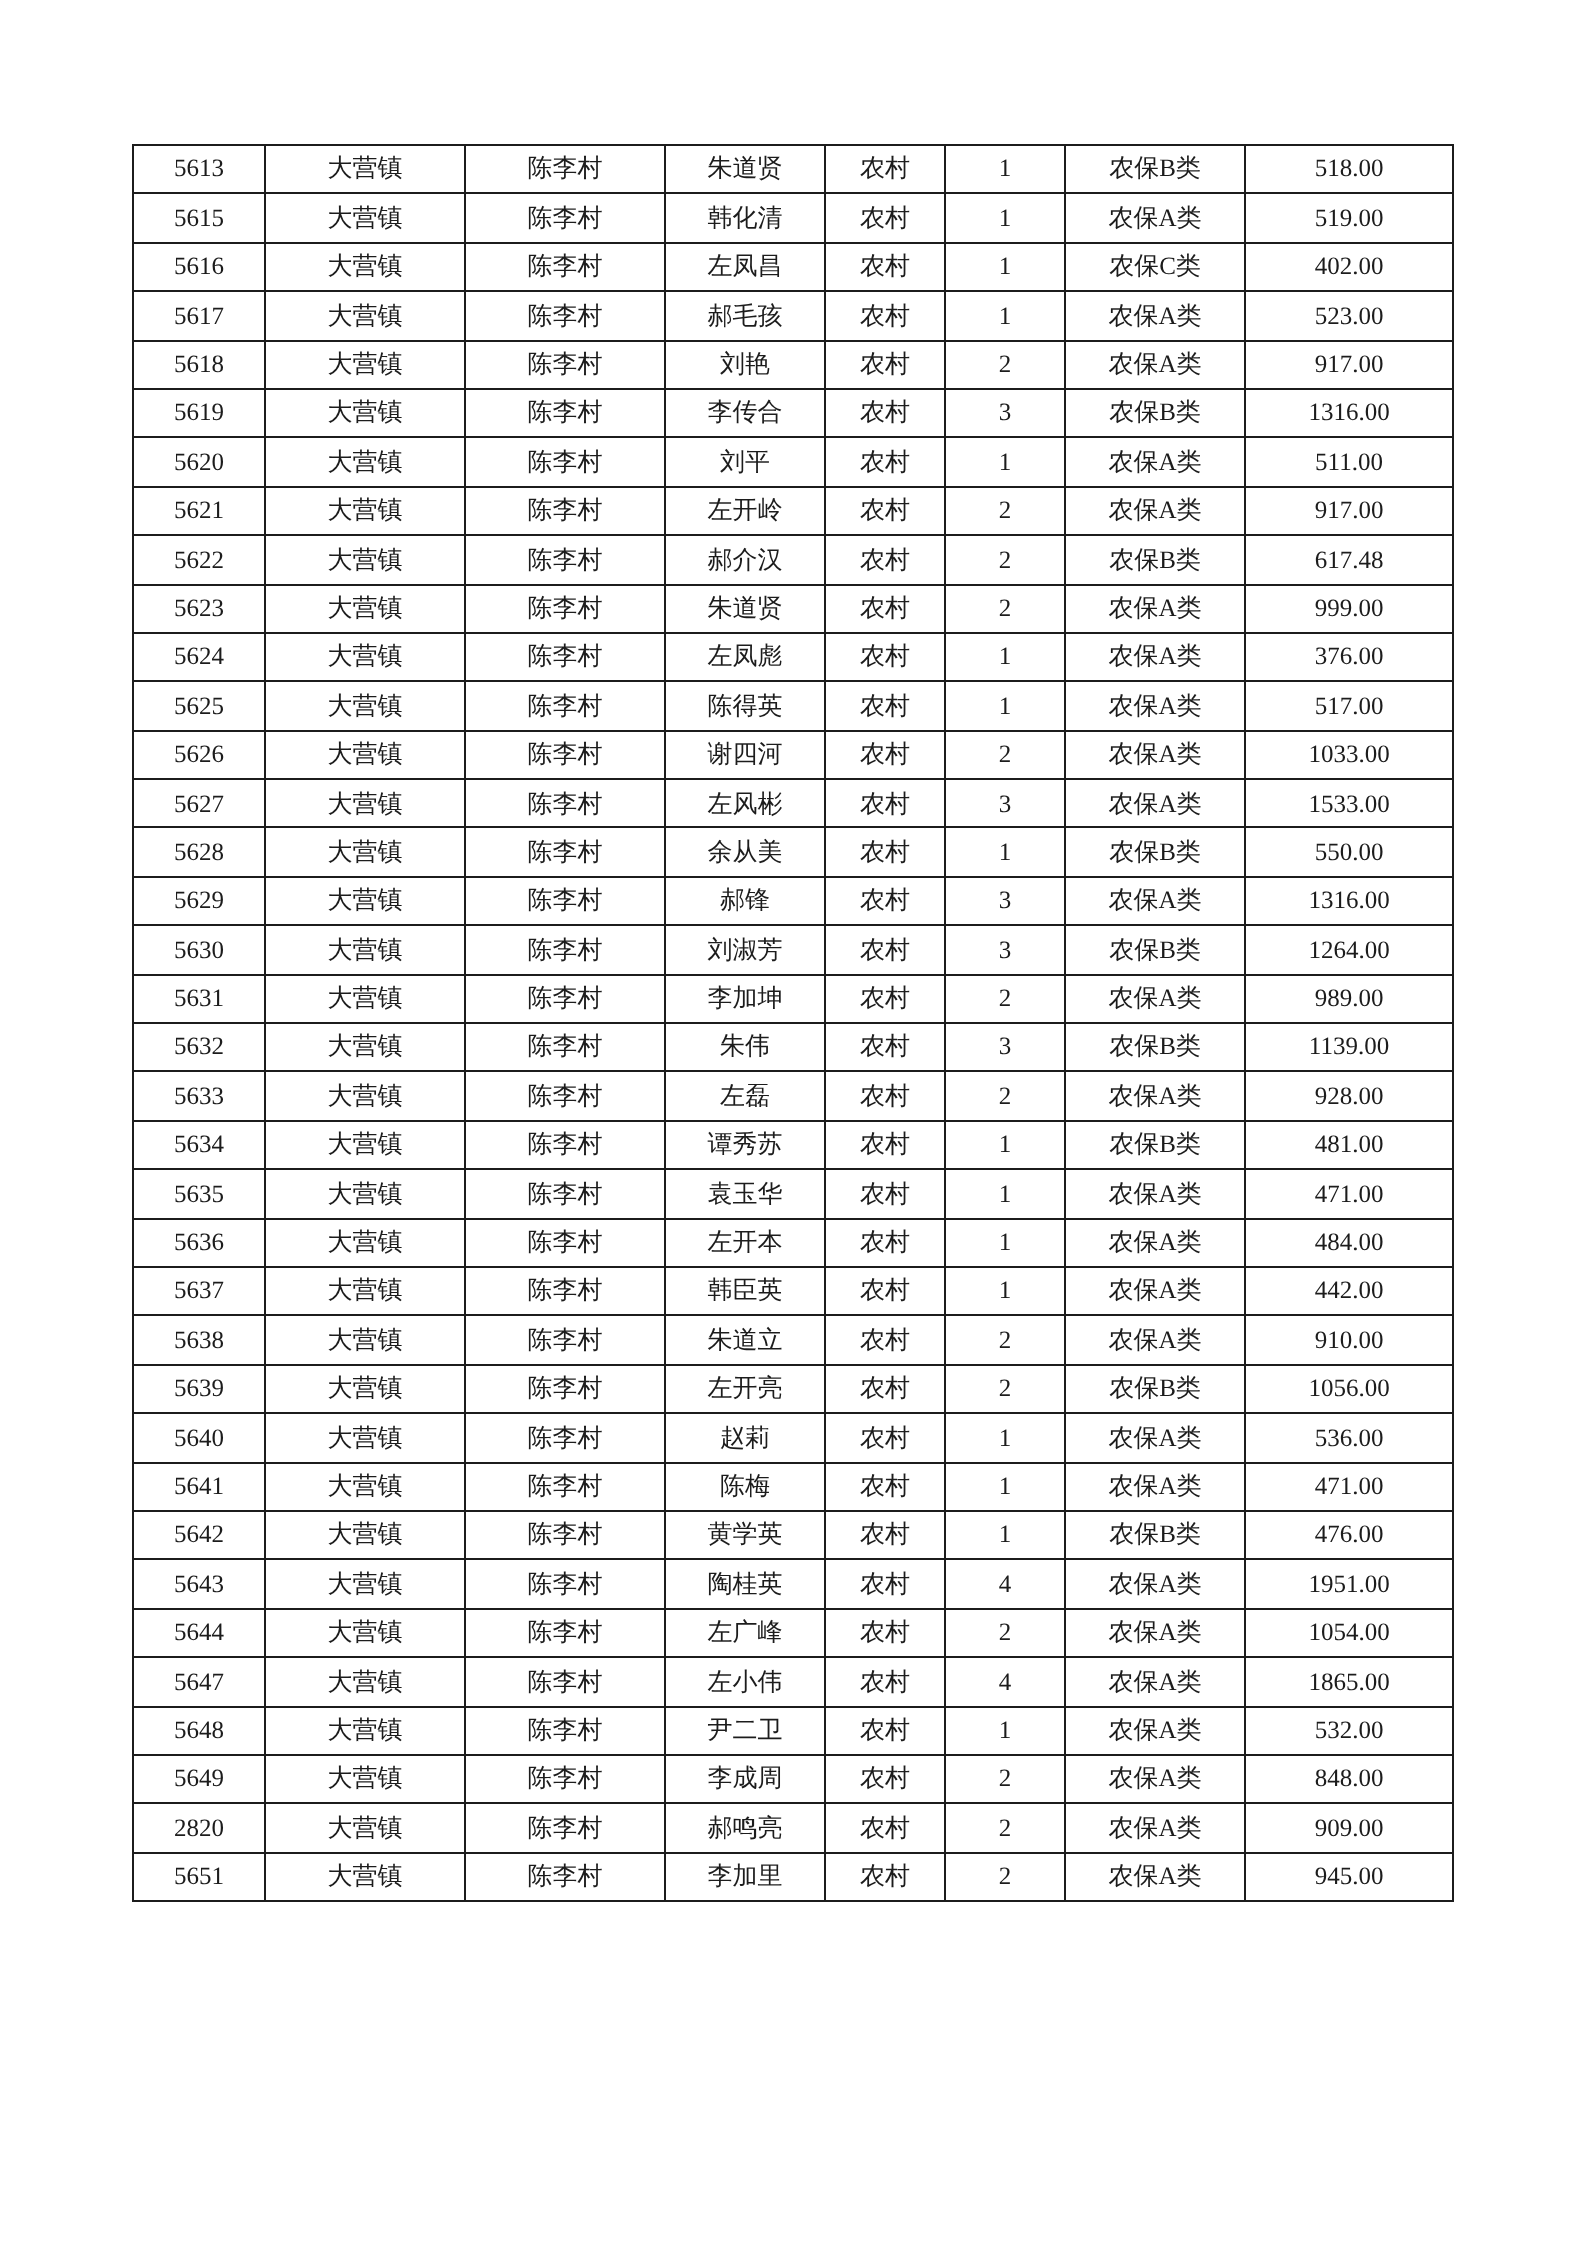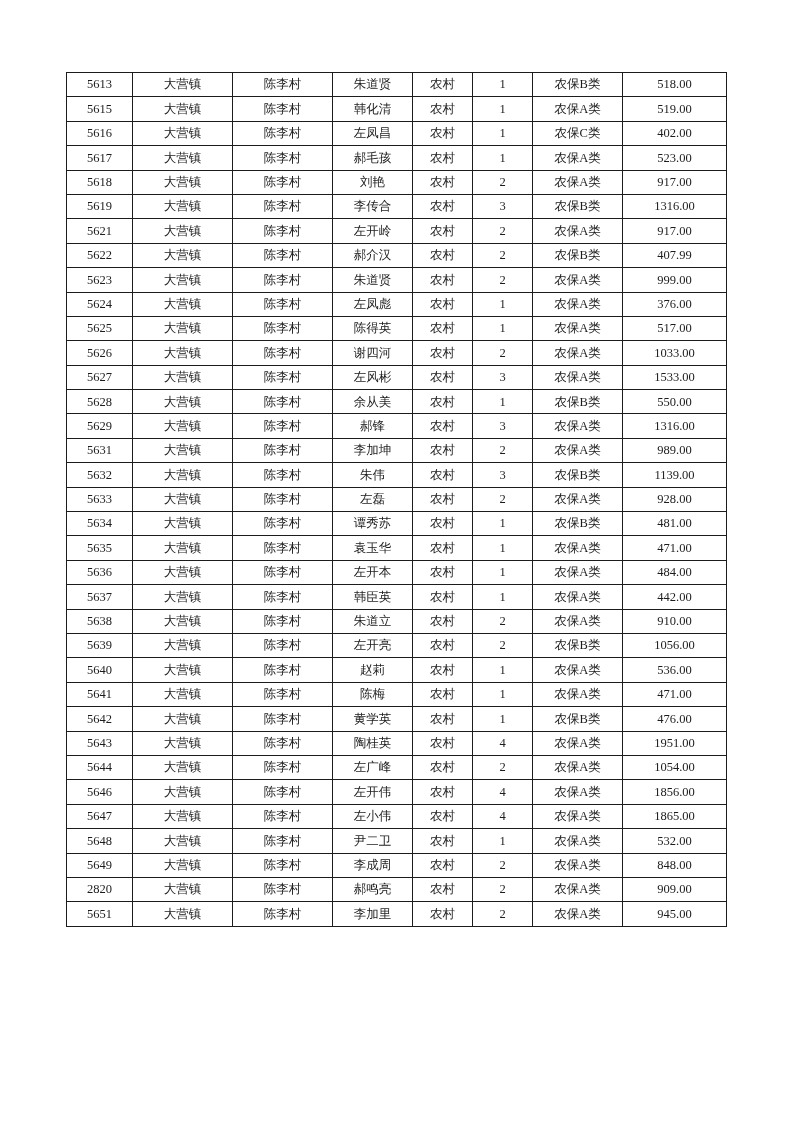--- a/index.html
+++ b/index.html
@@ -114,38 +114,48 @@
     <td>5619</td>
     <td>大营镇</td>
     <td>陈李村</td>
     <td>李传合</td>
     <td>农村</td>
     <td>3</td>
     <td>农保B类</td>
     <td>1316.00</td>
   </tr>
         <tr>
+    <td>5620</td>
+    <td>大营镇</td>
+    <td>陈李村</td>
+    <td>刘平</td>
+    <td>农村</td>
+    <td>1</td>
+    <td>农保A类</td>
+    <td>511.00</td>
+  </tr>
+        <tr>
     <td>5621</td>
     <td>大营镇</td>
     <td>陈李村</td>
     <td>左开岭</td>
     <td>农村</td>
     <td>2</td>
     <td>农保A类</td>
     <td>917.00</td>
   </tr>
         <tr>
     <td>5622</td>
     <td>大营镇</td>
     <td>陈李村</td>
     <td>郝介汉</td>
     <td>农村</td>
     <td>2</td>
     <td>农保B类</td>
-    <td>407.99</td>
+    <td>617.48</td>
   </tr>
         <tr>
     <td>5623</td>
     <td>大营镇</td>
     <td>陈李村</td>
     <td>朱道贤</td>
     <td>农村</td>
     <td>2</td>
     <td>农保A类</td>
     <td>999.00</td>
@@ -204,20 +214,30 @@
     <td>5629</td>
     <td>大营镇</td>
     <td>陈李村</td>
     <td>郝锋</td>
     <td>农村</td>
     <td>3</td>
     <td>农保A类</td>
     <td>1316.00</td>
   </tr>
         <tr>
+    <td>5630</td>
+    <td>大营镇</td>
+    <td>陈李村</td>
+    <td>刘淑芳</td>
+    <td>农村</td>
+    <td>3</td>
+    <td>农保B类</td>
+    <td>1264.00</td>
+  </tr>
+        <tr>
     <td>5631</td>
     <td>大营镇</td>
     <td>陈李村</td>
     <td>李加坤</td>
     <td>农村</td>
     <td>2</td>
     <td>农保A类</td>
     <td>989.00</td>
   </tr>
         <tr>
@@ -342,30 +362,20 @@
   </tr>
         <tr>
     <td>5644</td>
     <td>大营镇</td>
     <td>陈李村</td>
     <td>左广峰</td>
     <td>农村</td>
     <td>2</td>
     <td>农保A类</td>
     <td>1054.00</td>
-  </tr>
-        <tr>
-    <td>5646</td>
-    <td>大营镇</td>
-    <td>陈李村</td>
-    <td>左开伟</td>
-    <td>农村</td>
-    <td>4</td>
-    <td>农保A类</td>
-    <td>1856.00</td>
   </tr>
         <tr>
     <td>5647</td>
     <td>大营镇</td>
     <td>陈李村</td>
     <td>左小伟</td>
     <td>农村</td>
     <td>4</td>
     <td>农保A类</td>
     <td>1865.00</td>

